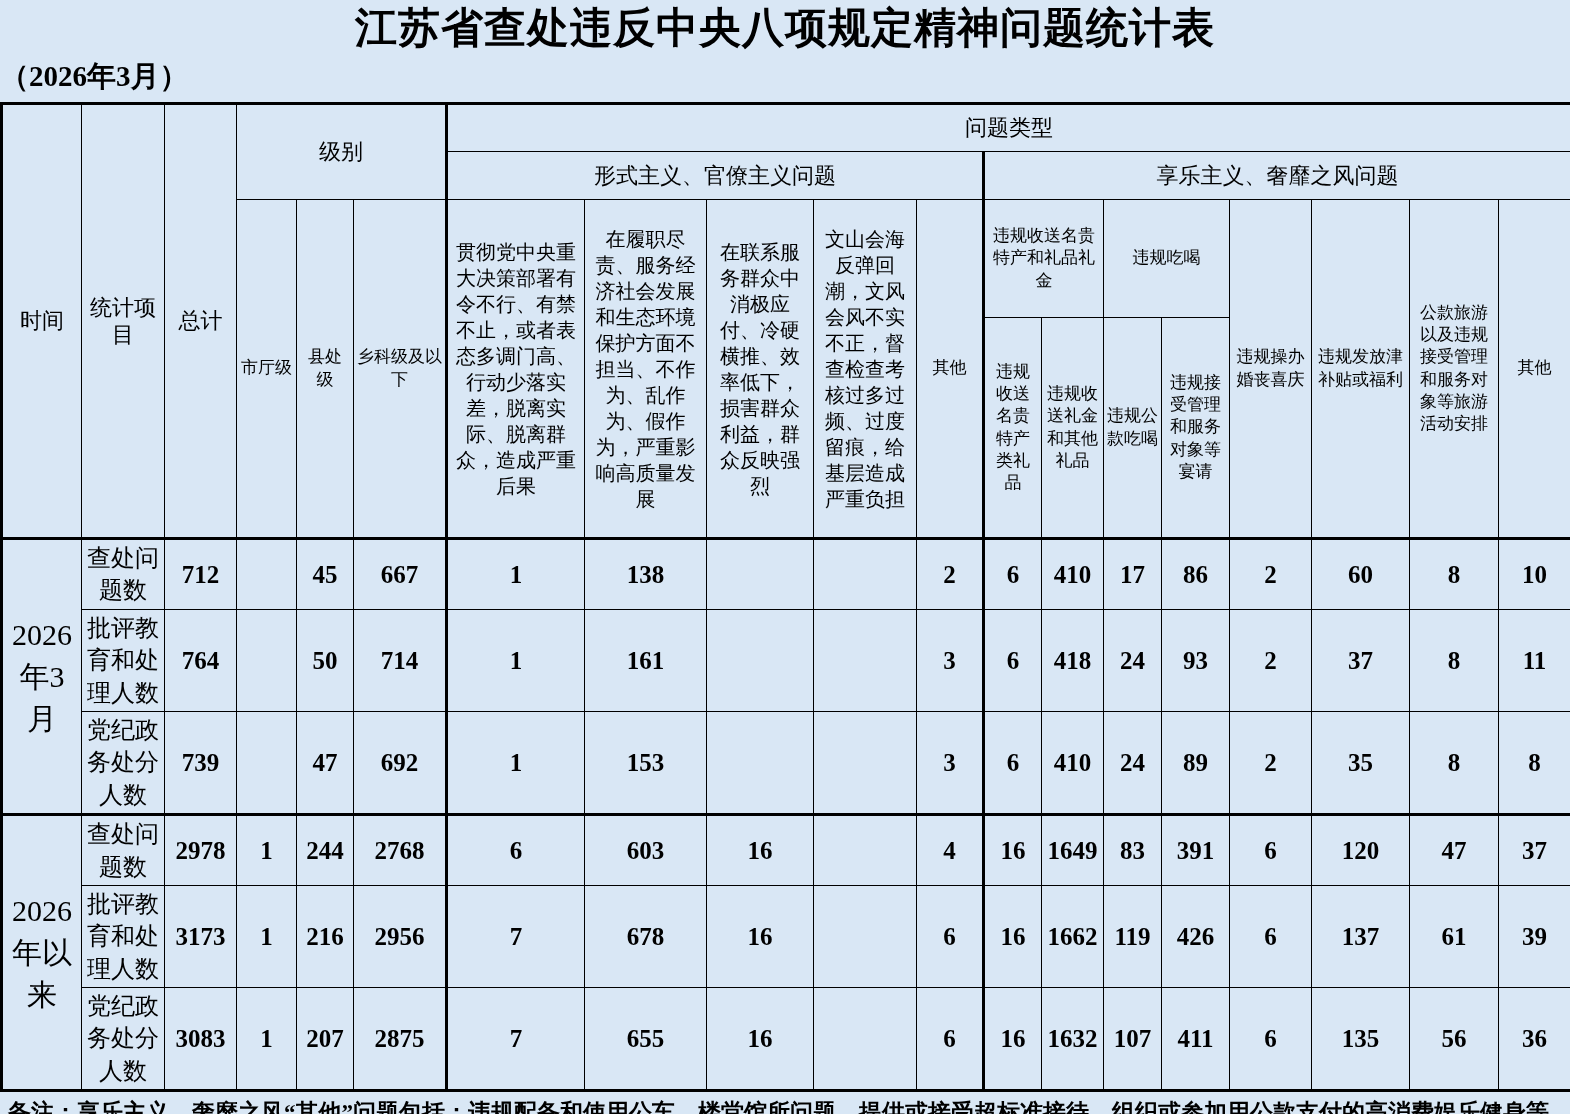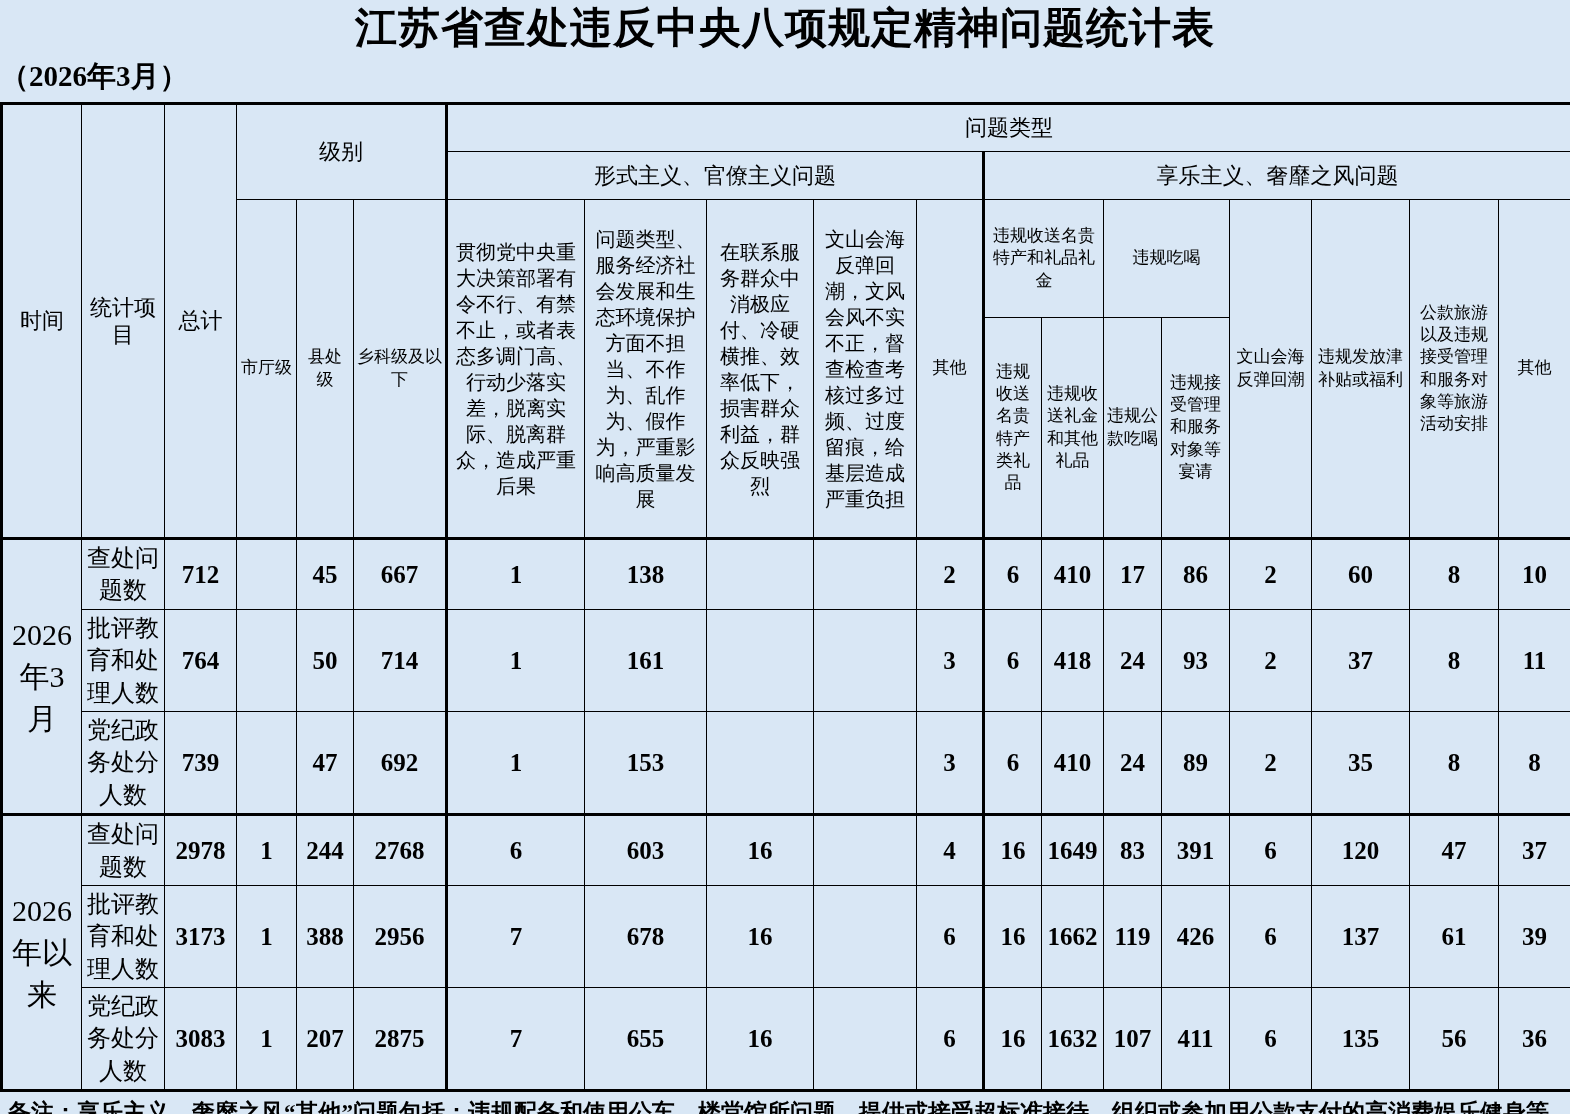--- a/index.html
+++ b/index.html
@@ -109,27 +109,27 @@
   <tr style="height:48px">
     <td colspan="5" class="grp bl">形式主义、官僚主义问题</td>
     <td colspan="8" class="grp bl">享乐主义、奢靡之风问题</td>
   </tr>
 
   <tr style="height:118px">
     <td rowspan="2" class="sub">市厅级</td>
     <td rowspan="2" class="sub">县处级</td>
     <td rowspan="2" class="sub">乡科级及以下</td>
     <td rowspan="2" class="desc bl">贯彻党中央重大决策部署有令不行、有禁不止，或者表态多调门高、行动少落实差，脱离实际、脱离群众，造成严重后果</td>
-    <td rowspan="2" class="desc">问题类型、服务经济社会发展和生态环境保护方面不担当、不作为、乱作为、假作为，严重影响高质量发展</td>
+    <td rowspan="2" class="desc">在履职尽责、服务经济社会发展和生态环境保护方面不担当、不作为、乱作为、假作为，严重影响高质量发展</td>
     <td rowspan="2" class="desc">在联系服务群众中消极应付、冷硬横推、效率低下，损害群众利益，群众反映强烈</td>
     <td rowspan="2" class="desc">文山会海反弹回潮，文风会风不实不正，督查检查考核过多过频、过度留痕，给基层造成严重负担</td>
     <td rowspan="2" class="sub">其他</td>
     <td colspan="2" class="sub bl">违规收送名贵特产和礼品礼金</td>
     <td colspan="2" class="sub">违规吃喝</td>
-    <td rowspan="2" class="sub">文山会海反弹回潮</td>
+    <td rowspan="2" class="sub">违规操办婚丧喜庆</td>
     <td rowspan="2" class="sub">违规发放津补贴或福利</td>
     <td rowspan="2" class="sub">公款旅游以及违规接受管理和服务对象等旅游活动安排</td>
     <td rowspan="2" class="sub">其他</td>
   </tr>
 
   <tr style="height:221px">
     <td class="sub bl">违规收送名贵特产类礼品</td>
     <td class="sub">违规收送礼金和其他礼品</td>
     <td class="sub">违规公款吃喝</td>
     <td class="sub">违规接受管理和服务对象等宴请</td>
@@ -218,21 +218,21 @@
     <td class="num">6</td>
     <td class="num">120</td>
     <td class="num">47</td>
     <td class="num">37</td>
   </tr>
 
   <tr style="height:98px">
     <td class="rowlabel">批评教育和处理人数</td>
     <td class="num">3173</td>
     <td class="num">1</td>
-    <td class="num">388</td>
+    <td class="num">216</td>
     <td class="num">2956</td>
     <td class="num bl">7</td>
     <td class="num">678</td>
     <td class="num">16</td>
     <td class="num"></td>
     <td class="num">6</td>
     <td class="num bl">16</td>
     <td class="num">1662</td>
     <td class="num">119</td>
     <td class="num">426</td>

